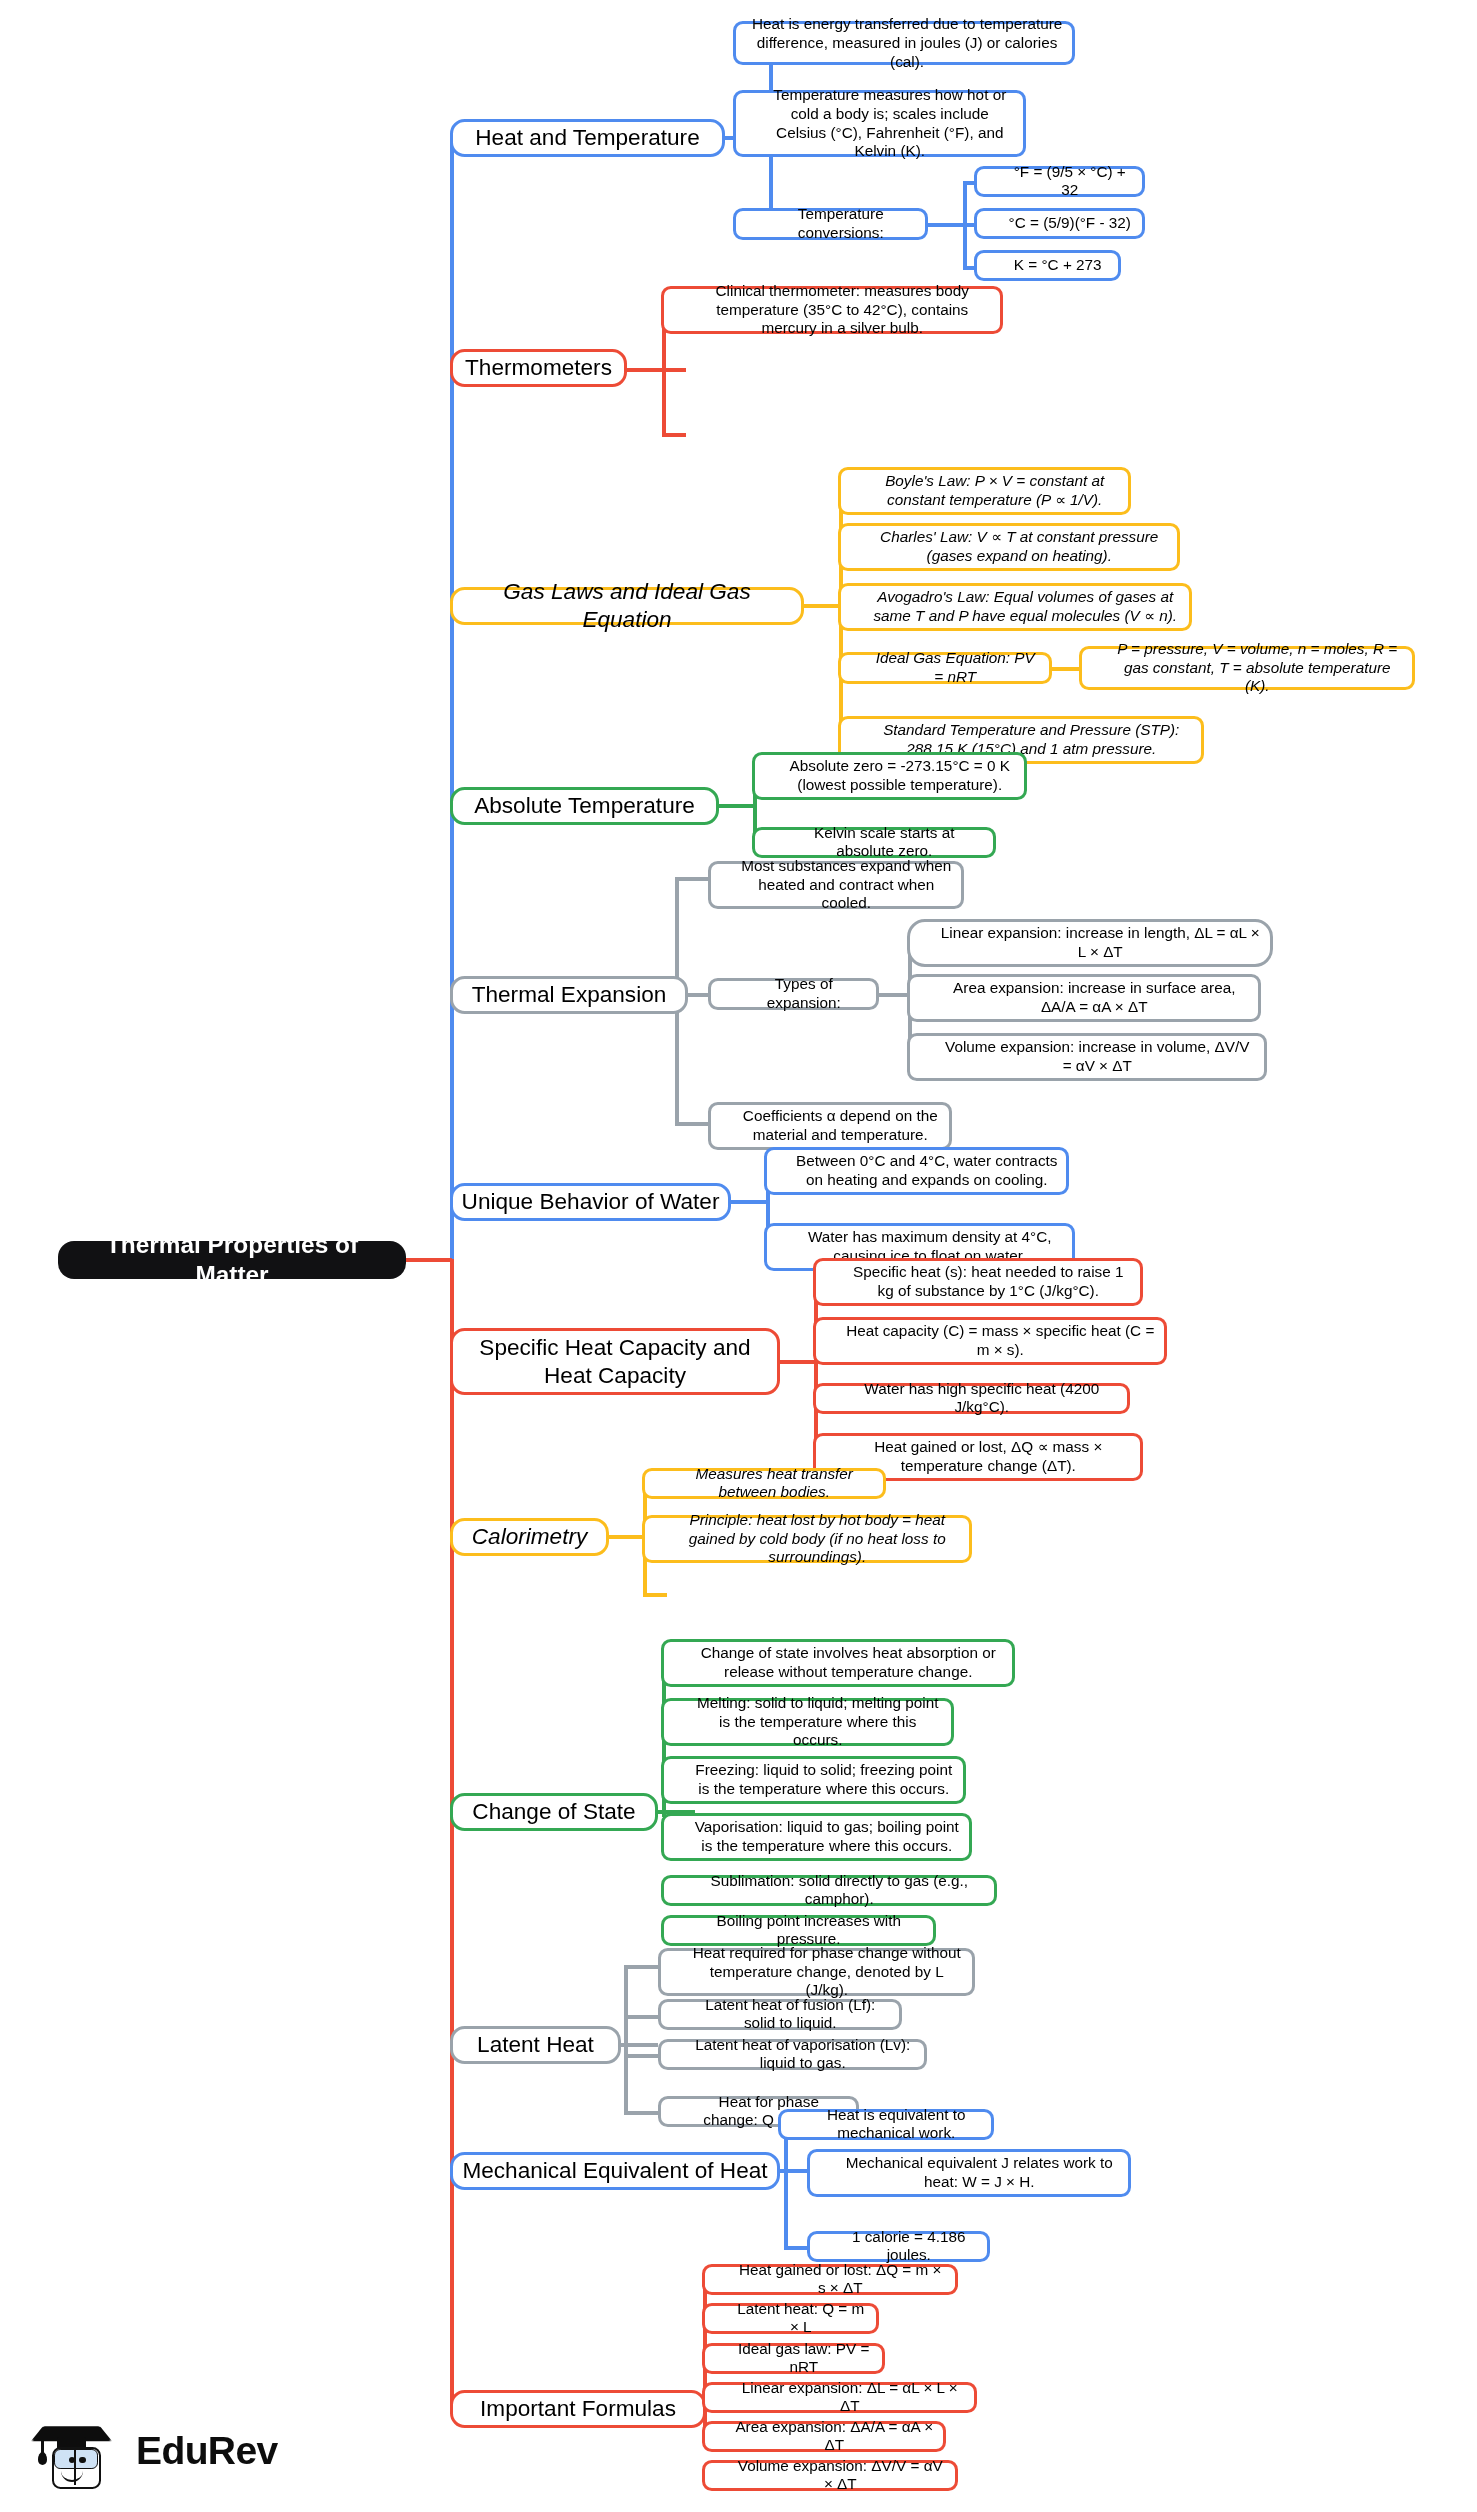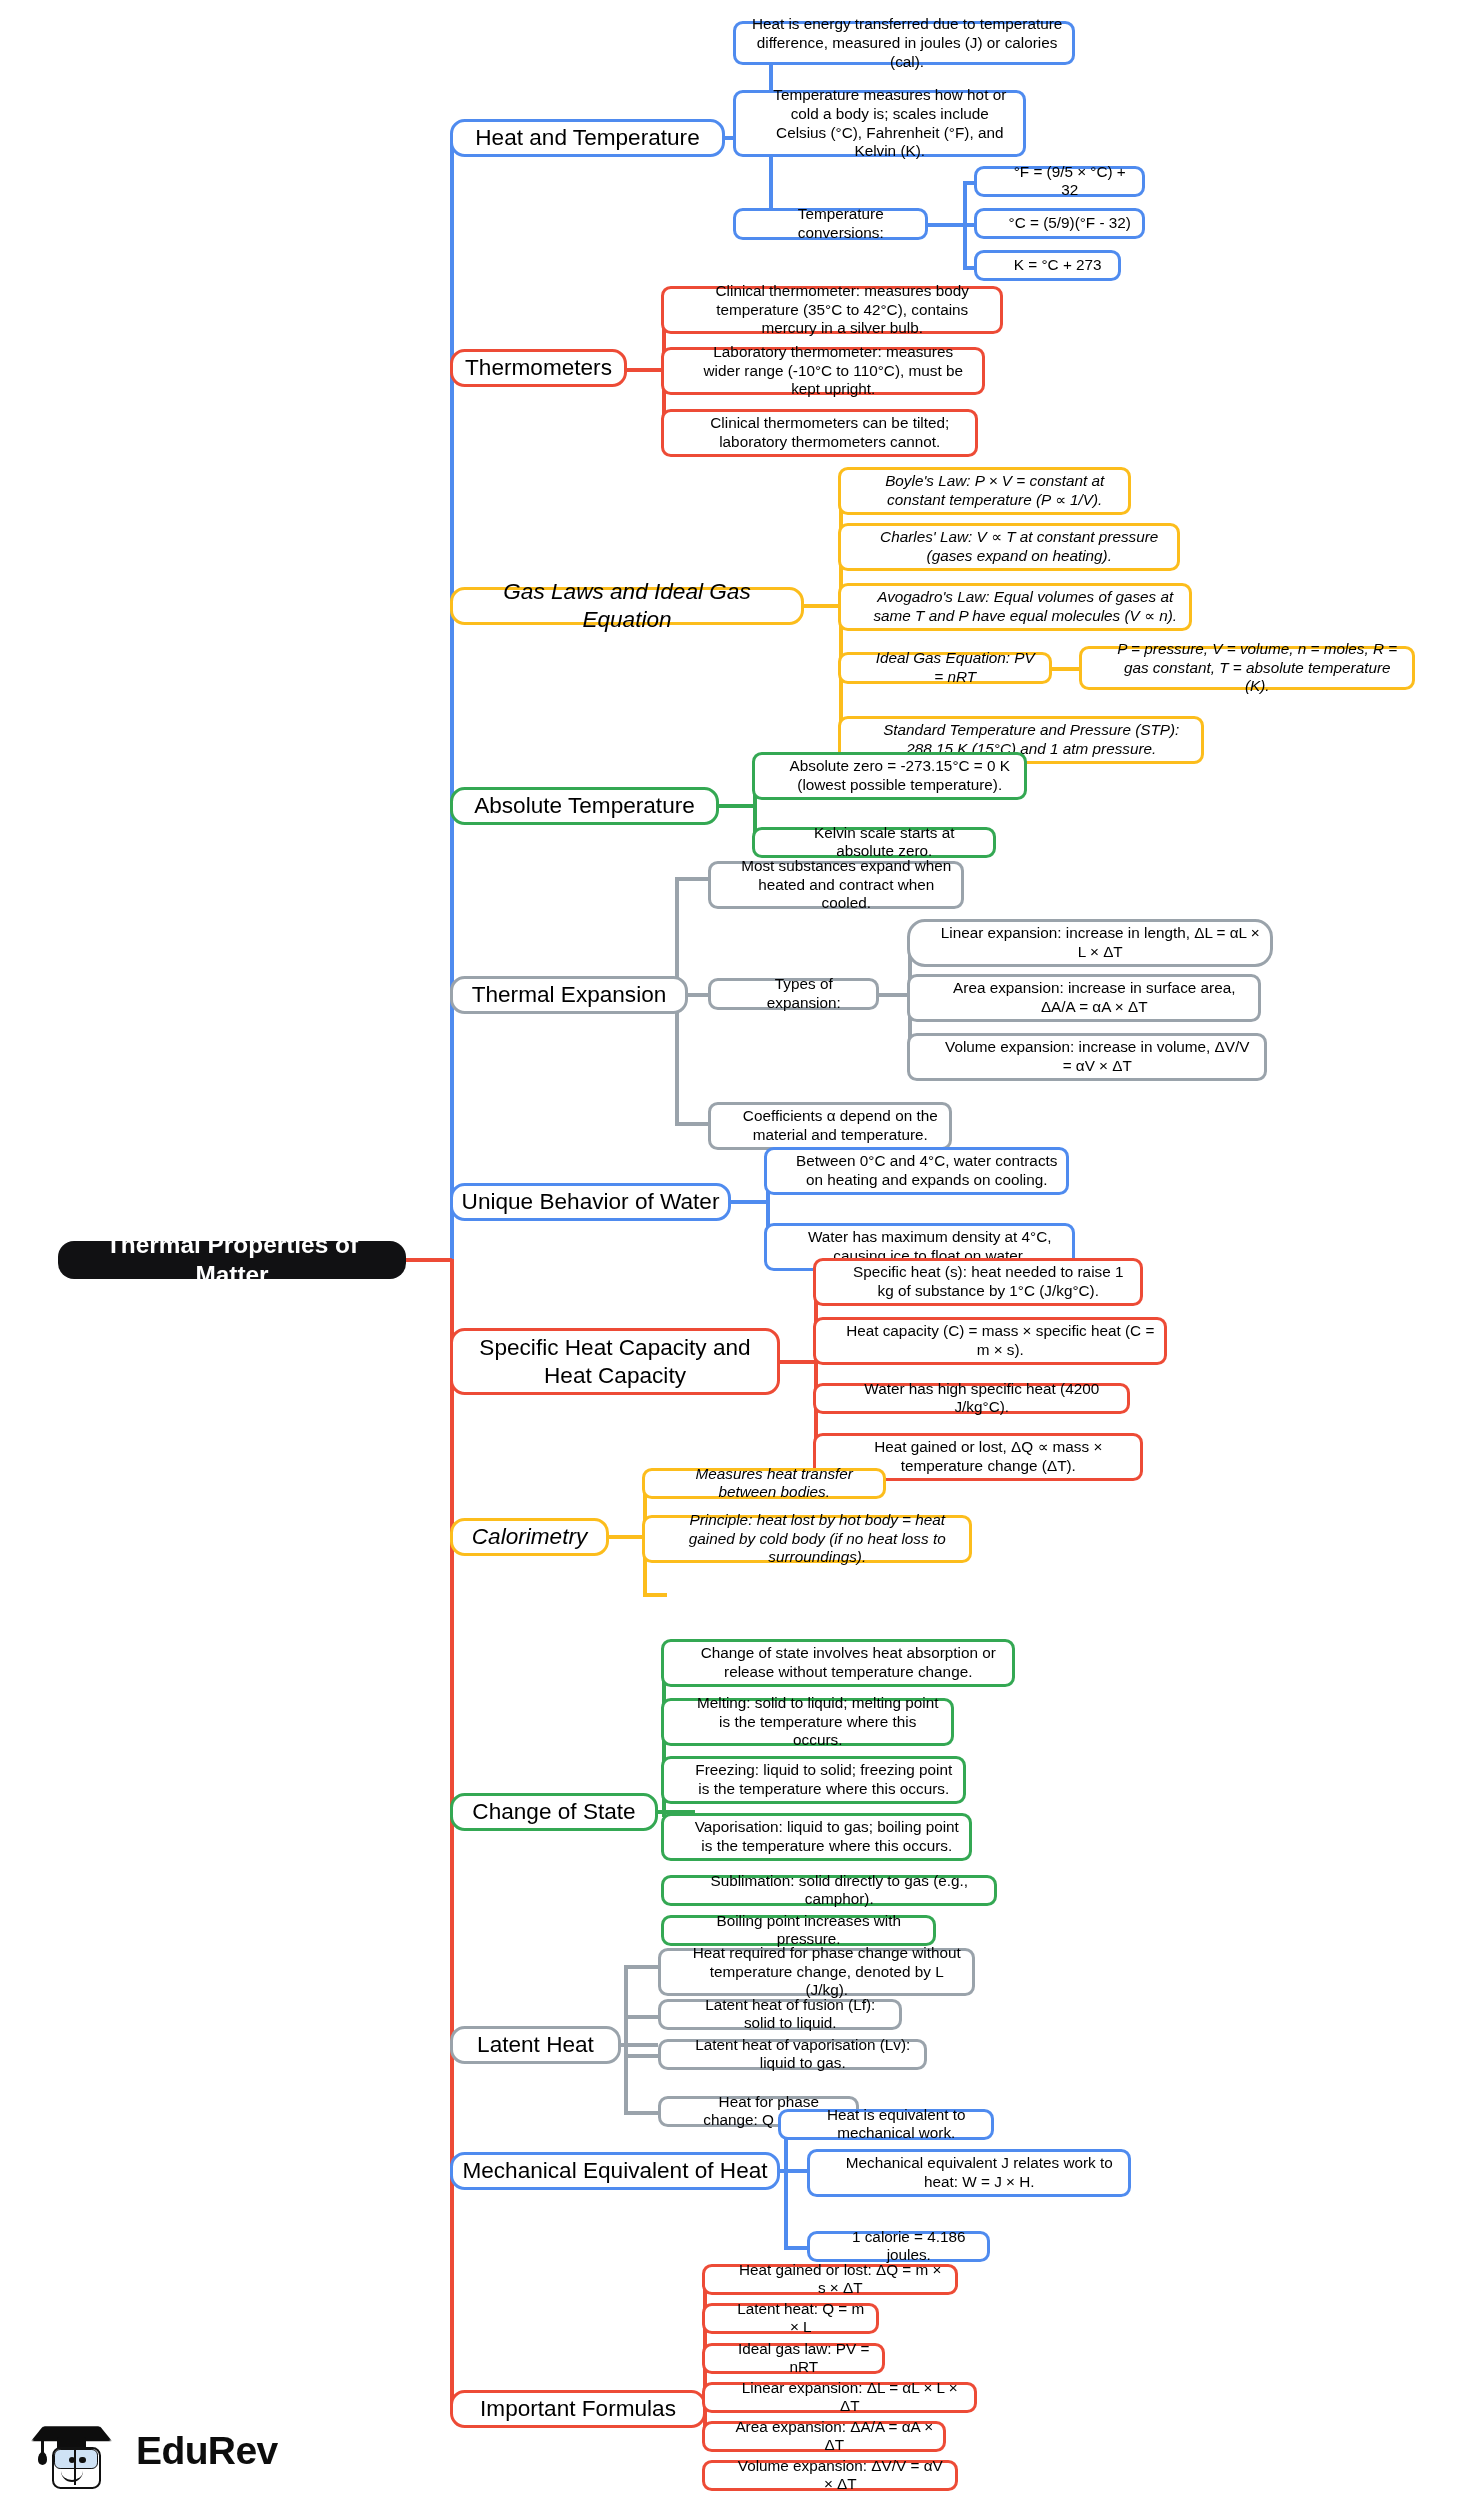--- a/index.html
+++ b/index.html
@@ -131,28 +131,22 @@
   </div>
   <div class="ln h b-red" style="left:627px;top:368px;width:37px;"></div>
   <div class="ln v b-red" style="left:662px;top:305px;height:131px;"></div>
 
   <div class="ln h b-red" style="left:662px;top:303px;width:24.4px;"></div>
   <div class="node leaf c-red" style="left:661px;top:286px;width:342px;height:48px;">
     <span>Clinical thermometer: measures body temperature (35°C to 42°C), contains mercury in a silver bulb.</span>
   </div>
 
   <div class="ln h b-red" style="left:662px;top:368px;width:24.4px;"></div>
-  <div class="node leaf c-red" style="left:661px;top:347px;width:324px;height:48px;">
-    <span>Laboratory thermometer: measures wider range (-10°C to 110°C), must be kept upright.</span>
-  </div>
 
   <div class="ln h b-red" style="left:662px;top:433px;width:24.4px;"></div>
-  <div class="node leaf c-red" style="left:661px;top:409px;width:317px;height:48px;">
-    <span>Clinical thermometers can be tilted; laboratory thermometers cannot.</span>
-  </div>
 
   <div class="node topic c-amber" style="left:450px;top:587px;width:354px;height:38px;">
     <span>Gas Laws and Ideal Gas Equation</span>
   </div>
   <div class="ln h b-amber" style="left:804px;top:604px;width:37px;"></div>
   <div class="ln v b-amber" style="left:839px;top:488px;height:250px;"></div>
 
   <div class="ln h b-amber" style="left:839px;top:487px;width:24.4px;"></div>
   <div class="node leaf c-amber" style="left:838px;top:467px;width:293px;height:48px;">
     <span>Boyle's Law: P × V = constant at constant temperature (P ∝ 1/V).</span>

